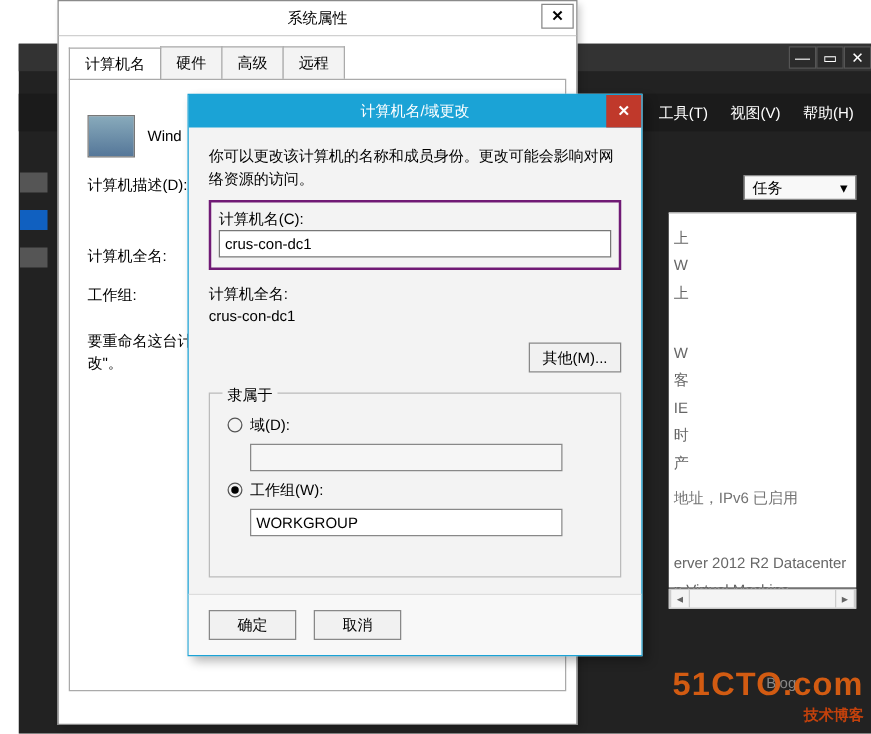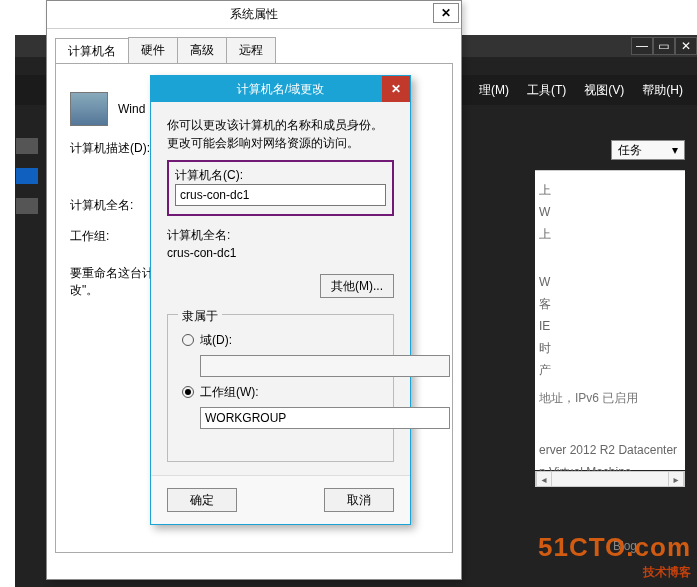--- a/index.html
+++ b/index.html
@@ -5,54 +5,54 @@
 *{box-sizing:border-box;margin:0;padding:0;font-family:"Microsoft YaHei","SimSun",sans-serif;font-size:12px}
 body{width:697px;height:587px;background:#fff;position:relative;overflow:hidden}
 .app-bg{position:absolute;left:15px;top:35px;right:0;bottom:0;background:#222}
 .app-titlebar{position:absolute;left:15px;right:0;top:35px;height:22px;background:#333;display:flex;justify-content:flex-end;align-items:center;gap:0}
 .wbtn{width:22px;height:18px;display:flex;align-items:center;justify-content:center;border:1px solid #555;color:#fff;background:#2b2b2b}
 .app-menubar{position:absolute;left:15px;right:0;top:75px;height:30px;background:#1b1b1b;display:flex;align-items:center;justify-content:flex-end;color:#fff;gap:18px;padding:0 14px}
 .back-circle{position:absolute;left:20px;top:78px;width:26px;height:26px;border:2px solid #fff;border-radius:50%;display:flex;align-items:center;justify-content:center;color:#fff}
 .side-icons{position:absolute;left:16px;top:138px;width:28px;display:flex;flex-direction:column;gap:14px}
 .sicon{width:22px;height:16px;background:#555}
 .sicon.active{background:#1060c0}
-.tasks-dd{position:absolute;right:12px;top:140px;width:74px;height:20px;border:1px solid #888;background:#f8f8f8;display:flex;align-items:center;padding:0 6px;justify-content:space-between}
+.tasks-dd{position:absolute;right:12px;top:140px;width:90px;height:20px;border:1px solid #888;background:#f8f8f8;display:flex;align-items:center;padding:0 6px;justify-content:space-between}
 .right-panel{position:absolute;right:12px;top:170px;width:150px;height:300px;border-top:1px solid #ccc;padding:8px 4px;background:#fff;color:#666;line-height:22px}
 .right-panel a{color:#737373;text-decoration:none}
 .rscroll{position:absolute;right:12px;bottom:100px;width:150px;height:16px;border:1px solid #ccc;background:#f4f4f4;display:flex;justify-content:space-between}
 .rscroll .sbtn{width:16px;height:14px;border-left:1px solid #ccc;border-right:1px solid #ccc;display:flex;align-items:center;justify-content:center;font-size:10px;color:#666}
 
 
 .sysprops{position:absolute;left:46px;top:0;width:416px;height:580px;background:#fff;border:1px solid #8a8a8a;box-shadow:3px 3px 6px rgba(0,0,0,.2)}
 .sp-title{height:28px;display:flex;align-items:center;justify-content:center;border-bottom:1px solid #d0d0d0;position:relative}
 .sp-close{position:absolute;right:2px;top:2px;width:26px;height:20px;border:1px solid #888;display:flex;align-items:center;justify-content:center;font-weight:bold}
 .tabs{display:flex;margin:8px 8px 0}
 .tab{padding:4px 12px;border:1px solid #aaa;border-bottom:none;background:#f3f3f3;margin-right:-1px}
 .tab.active{background:#fff;position:relative;top:1px}
 .tab-body{margin:0 8px;border:1px solid #aaa;height:490px;padding:14px;position:relative}
 .pc-icon{width:38px;height:34px;background:linear-gradient(#8ab,#579);display:inline-block;vertical-align:middle;margin-right:10px;border:1px solid #777}
 .sp-row{margin:14px 0;display:flex;align-items:center}
 .sp-row .lbl{width:100px}
 .sp-btns{position:absolute;left:0;right:0;bottom:-46px;display:flex;justify-content:flex-end;gap:12px;padding:10px 14px}
 .btn{min-width:70px;height:24px;border:1px solid #888;background:#f1f1f1;display:flex;align-items:center;justify-content:center;padding:0 10px}
 
 
-.rename{position:absolute;left:150px;top:75px;width:261px;height:450px;background:#f3f3f3;border:1px solid #1ba3d6;box-shadow:4px 4px 8px rgba(0,0,0,.3)}
+.rename{position:absolute;left:150px;top:75px;width:364px;height:450px;background:#f3f3f3;border:1px solid #1ba3d6;box-shadow:4px 4px 8px rgba(0,0,0,.3)}
 .rn-title{height:26px;background:#1ba3d6;color:#fff;display:flex;align-items:center;justify-content:center;position:relative}
 .rn-close{position:absolute;right:0;top:0;width:28px;height:26px;background:#c0392b;color:#fff;display:flex;align-items:center;justify-content:center;font-weight:bold}
 .rn-body{padding:14px 16px;line-height:18px}
 .field-wrap{border:2px solid #701a75;padding:4px 6px 8px;margin-top:8px}
 .txt-input{width:100%;height:22px;border:1px solid #777;background:#fff;padding:0 4px;display:flex;align-items:center}
 .rn-group{border:1px solid #bbb;margin-top:16px;padding:10px 12px 32px;position:relative}
 .rn-group .legend{position:absolute;top:-8px;left:10px;background:#f3f3f3;padding:0 4px}
 .radio{display:flex;align-items:center;gap:6px;margin:6px 2px}
 .rcircle{width:12px;height:12px;border:1px solid #555;border-radius:50%;display:flex;align-items:center;justify-content:center}
 .rcircle .dot{width:6px;height:6px;background:#000;border-radius:50%}
 .gin{margin-left:20px;width:250px;height:22px;border:1px solid #888;background:#fff;padding:0 4px;display:flex;align-items:center}
-.rn-btns{display:flex;justify-content:space-between;gap:14px;padding:12px 16px;border-top:1px solid #ddd;position:absolute;bottom:0;left:0;right:0;background:#f8f8f8}
+.rn-btns{display:flex;justify-content:flex-start;gap:14px;padding:12px 16px;border-top:1px solid #ddd;position:absolute;bottom:0;left:0;right:0;background:#f8f8f8}
 
 .watermark{position:absolute;right:6px;bottom:6px;text-align:right;color:#d25b12;font-family:Arial;font-weight:bold}
 .watermark .l1{font-size:26px;letter-spacing:1px}
 .watermark .l2{font-size:14px;color:#666}
 .watermark .l2 b{color:#c2410c}
 .wm-blog{position:absolute;right:60px;bottom:34px;color:#888;font-size:12px}
 </style>
 </head>
 <body>
 

